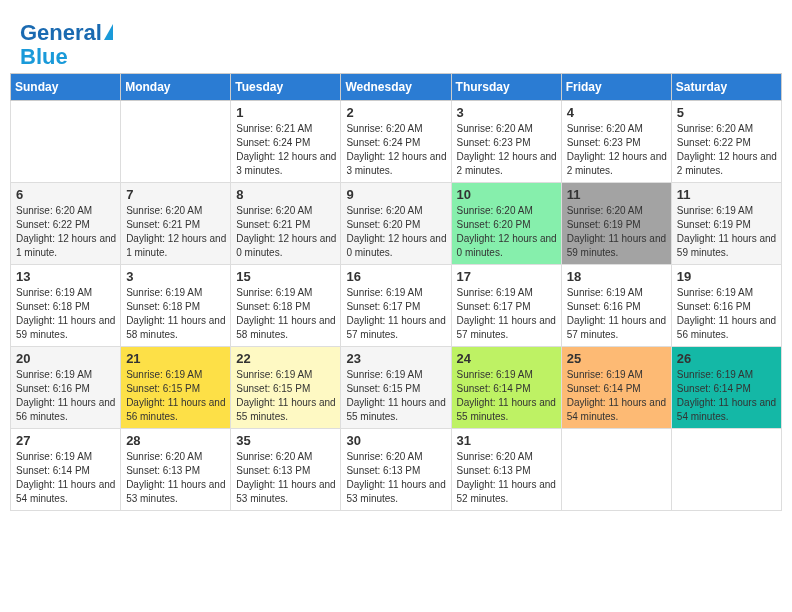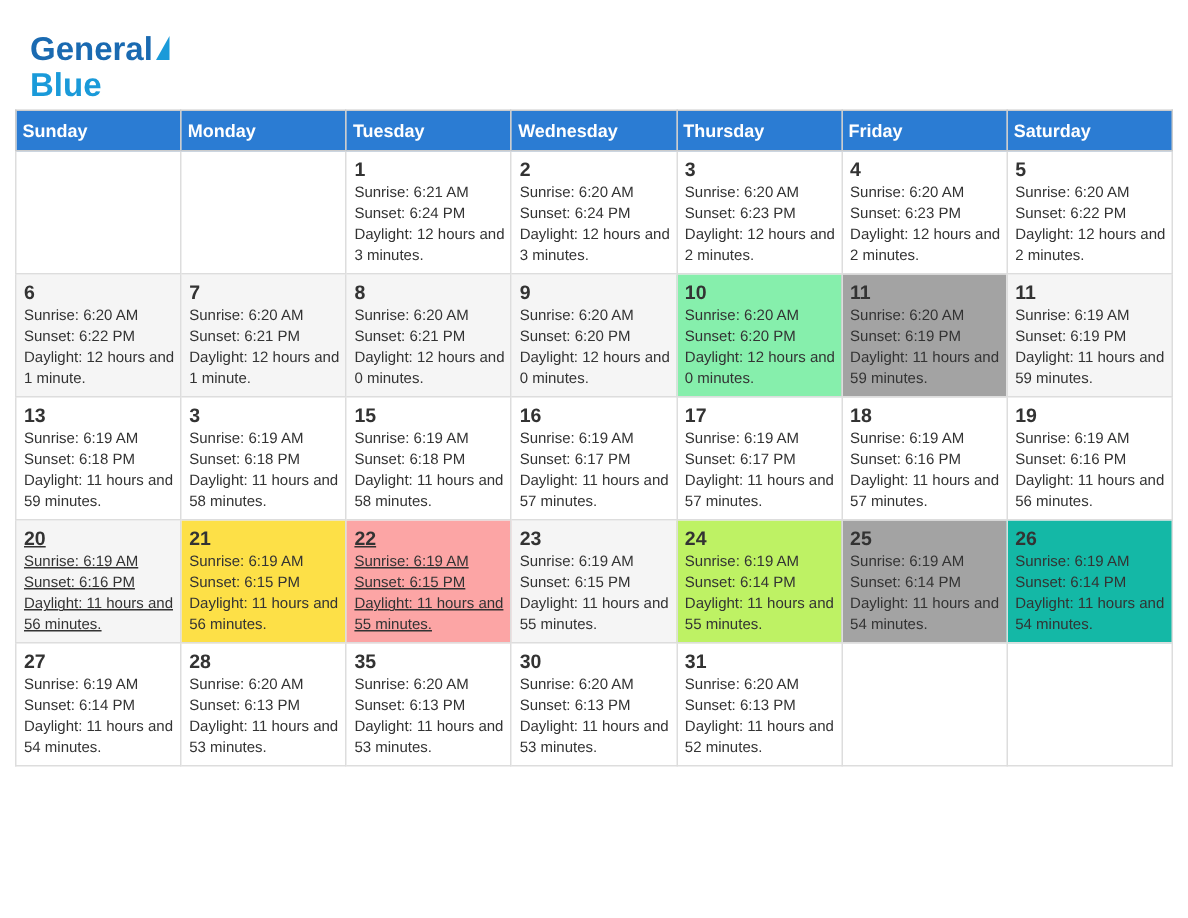--- a/index.html
+++ b/index.html
@@ -221,51 +221,51 @@
 Daylight: 11 hours and 57 minutes.</div>
         </td>
         <td>
           <span class="day-num">19</span>
           <div class="cell-content" style="white-space: pre-line;">Sunrise: 6:19 AM
 Sunset: 6:16 PM
 Daylight: 11 hours and 56 minutes.</div>
         </td>
       </tr>
       <tr>
-        <td style="background: rgb(245, 245, 245); text-decoration: underline;">
+        <td style="background: rgb(245, 245, 245);">
           <span class="day-num">20</span>
           <div class="cell-content" style="white-space: pre-line;">Sunrise: 6:19 AM
 Sunset: 6:16 PM
 Daylight: 11 hours and 56 minutes.</div>
         </td>
         <td style="background: #fde047;">
           <span class="day-num">21</span>
           <div class="cell-content" style="white-space: pre-line;">Sunrise: 6:19 AM
 Sunset: 6:15 PM
 Daylight: 11 hours and 56 minutes.</div>
         </td>
-        <td style="background: #fca5a5; text-decoration: underline;">
+        <td style="background: #fef9c3;">
           <span class="day-num">22</span>
           <div class="cell-content" style="white-space: pre-line;">Sunrise: 6:19 AM
 Sunset: 6:15 PM
 Daylight: 11 hours and 55 minutes.</div>
         </td>
         <td style="background: rgb(245, 245, 245);">
           <span class="day-num">23</span>
           <div class="cell-content" style="white-space: pre-line;">Sunrise: 6:19 AM
 Sunset: 6:15 PM
 Daylight: 11 hours and 55 minutes.</div>
         </td>
         <td style="background: #bef264;">
           <span class="day-num">24</span>
           <div class="cell-content" style="white-space: pre-line;">Sunrise: 6:19 AM
 Sunset: 6:14 PM
 Daylight: 11 hours and 55 minutes.</div>
         </td>
-        <td style="background: #a3a3a3;">
+        <td style="background: #fdba74;">
           <span class="day-num">25</span>
           <div class="cell-content" style="white-space: pre-line;">Sunrise: 6:19 AM
 Sunset: 6:14 PM
 Daylight: 11 hours and 54 minutes.</div>
         </td>
         <td style="background: #14b8a6;">
           <span class="day-num">26</span>
           <div class="cell-content" style="white-space: pre-line;">Sunrise: 6:19 AM
 Sunset: 6:14 PM
 Daylight: 11 hours and 54 minutes.</div>

